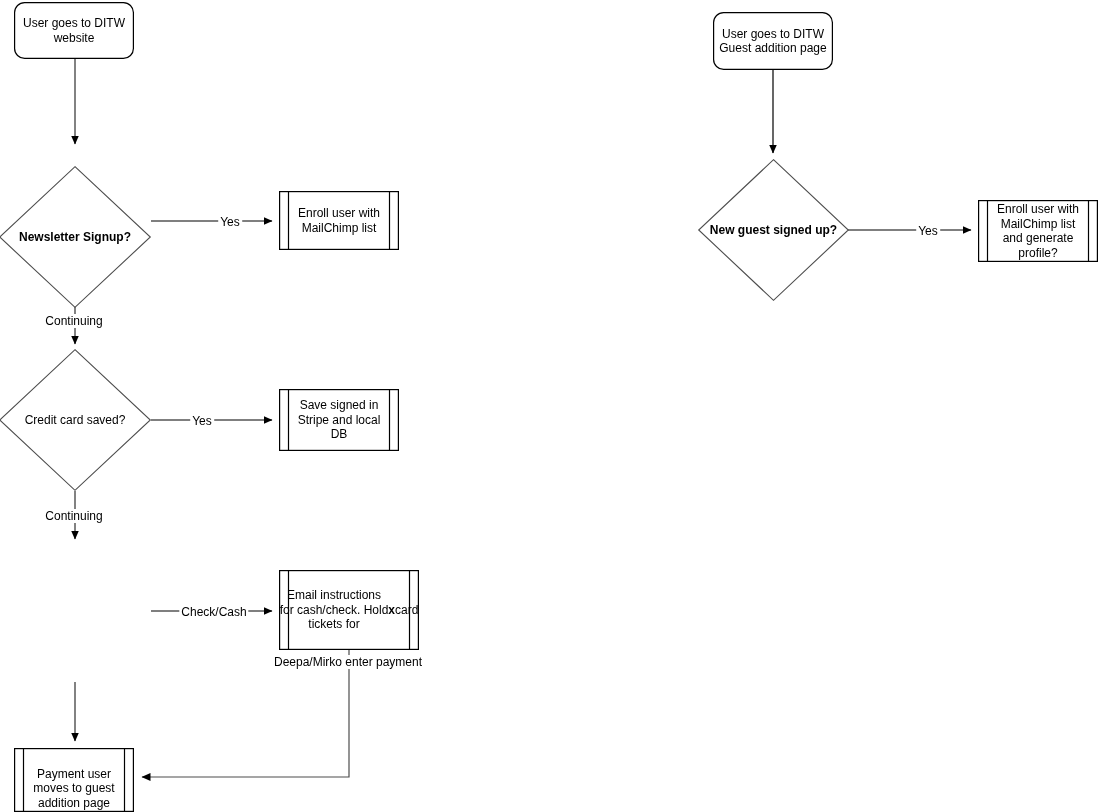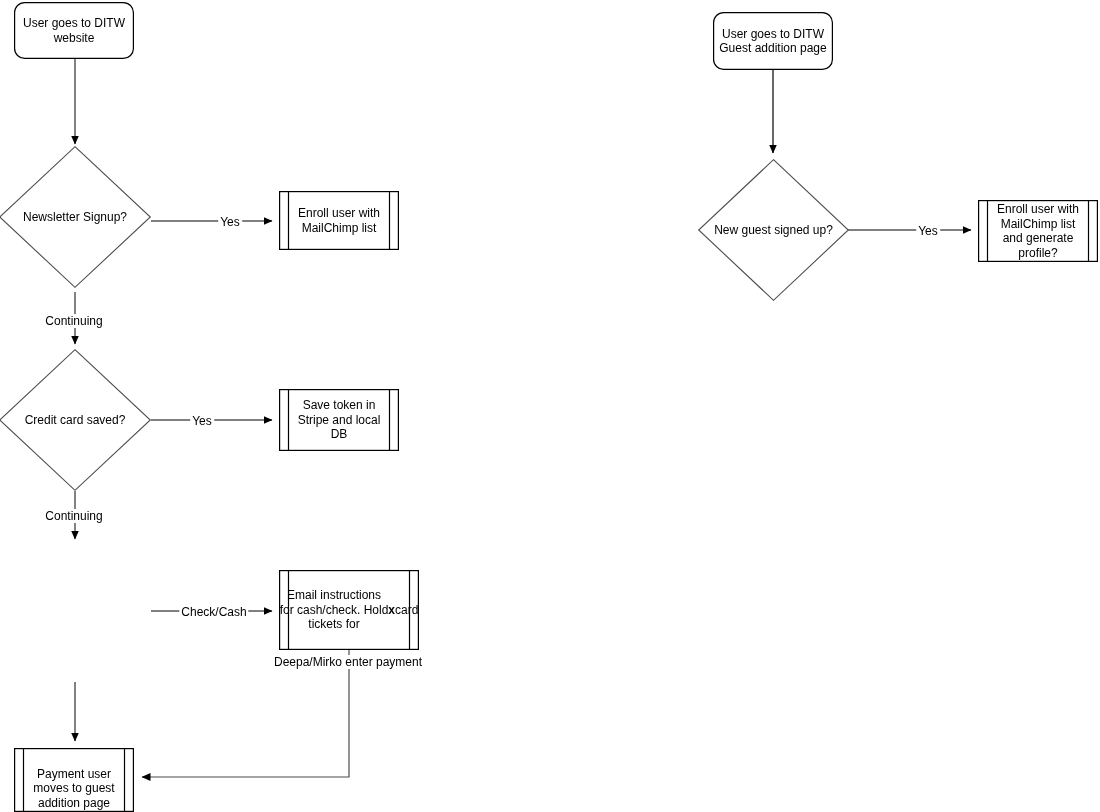--- a/index.html
+++ b/index.html
@@ -107,21 +107,21 @@
   <div id="nodes">
 
     <div class="node" style="left:14px; top:2px; width:120px; height:57px;">
       <svg width="120" height="57" viewBox="0 0 120 57">
         <rect x="0.6" y="0.6" width="118.8" height="55.8" rx="10" ry="10" fill="#ffffff" stroke="#000000" stroke-width="1.2"></rect>
       </svg>
       <div class="node-label">User goes to DITW
 website</div>
     </div>
 
-    <div class="node" style="left:-1px; top:146px; width:152px; height:142px;">
+    <div class="node" style="left:-1px; top:166px; width:152px; height:142px;font-weight:bold;">
       <svg width="152" height="142" viewBox="0 0 152 142">
         <path d="M76,0.7 L151.3,71 L76,141.3 L0.7,71 z" fill="#ffffff" stroke="#4d4d4d" stroke-width="1.1"></path>
       </svg>
       <div class="node-label diamond-label">Newsletter Signup?</div>
     </div>
 
     <div class="node" style="left:279px; top:191px; width:120px; height:59px;">
       <svg width="120" height="59" viewBox="0 0 120 59">
         <rect x="0.6" y="0.6" width="118.8" height="57.8" fill="#ffffff" stroke="#000000" stroke-width="1.2"></rect>
         <line x1="9.5" y1="0.6" x2="9.5" y2="58.4" stroke="#000000" stroke-width="1.2"></line>
@@ -137,21 +137,21 @@
       </svg>
       <div class="node-label diamond-label">Credit card saved?</div>
     </div>
 
     <div class="node" style="left:279px; top:389px; width:120px; height:62px;">
       <svg width="120" height="62" viewBox="0 0 120 62">
         <rect x="0.6" y="0.6" width="118.8" height="60.8" fill="#ffffff" stroke="#000000" stroke-width="1.2"></rect>
         <line x1="9.5" y1="0.6" x2="9.5" y2="61.4" stroke="#000000" stroke-width="1.2"></line>
         <line x1="110.5" y1="0.6" x2="110.5" y2="61.4" stroke="#000000" stroke-width="1.2"></line>
       </svg>
-      <div class="node-label">Save token in
+      <div class="node-label">Save signed in
 Stripe and local
 DB</div>
     </div>
 
 
     <div class="node" style="left:279px; top:570px; width:140px; height:80px;text-decoration:underline;">
       <svg width="140" height="80" viewBox="0 0 140 80">
         <rect x="0.6" y="0.6" width="138.8" height="78.8" fill="#ffffff" stroke="#000000" stroke-width="1.2"></rect>
         <line x1="9.5" y1="0.6" x2="9.5" y2="79.4" stroke="#000000" stroke-width="1.2"></line>
         <line x1="130.5" y1="0.6" x2="130.5" y2="79.4" stroke="#000000" stroke-width="1.2"></line>
@@ -173,21 +173,21 @@
     </div>
 
     <div class="node" style="left:713px; top:12px; width:120px; height:58px;">
       <svg width="120" height="58" viewBox="0 0 120 58">
         <rect x="0.6" y="0.6" width="118.8" height="56.8" rx="10" ry="10" fill="#ffffff" stroke="#000000" stroke-width="1.2"></rect>
       </svg>
       <div class="node-label">User goes to DITW
 Guest addition page</div>
     </div>
 
-    <div class="node" style="left:698px; top:159px; width:151px; height:142px;">
+    <div class="node" style="left:698px; top:159px; width:151px; height:142px;font-weight:bold;">
       <svg width="151" height="142" viewBox="0 0 151 142">
         <path d="M75.5,0.7 L150.3,71 L75.5,141.3 L0.7,71 z" fill="#ffffff" stroke="#4d4d4d" stroke-width="1.1"></path>
       </svg>
       <div class="node-label diamond-label">New guest signed up?</div>
     </div>
 
     <div class="node" style="left:978px; top:200px; width:120px; height:62px;">
       <svg width="120" height="62" viewBox="0 0 120 62">
         <rect x="0.6" y="0.6" width="118.8" height="60.8" fill="#ffffff" stroke="#000000" stroke-width="1.2"></rect>
         <line x1="9.5" y1="0.6" x2="9.5" y2="61.4" stroke="#000000" stroke-width="1.2"></line>

